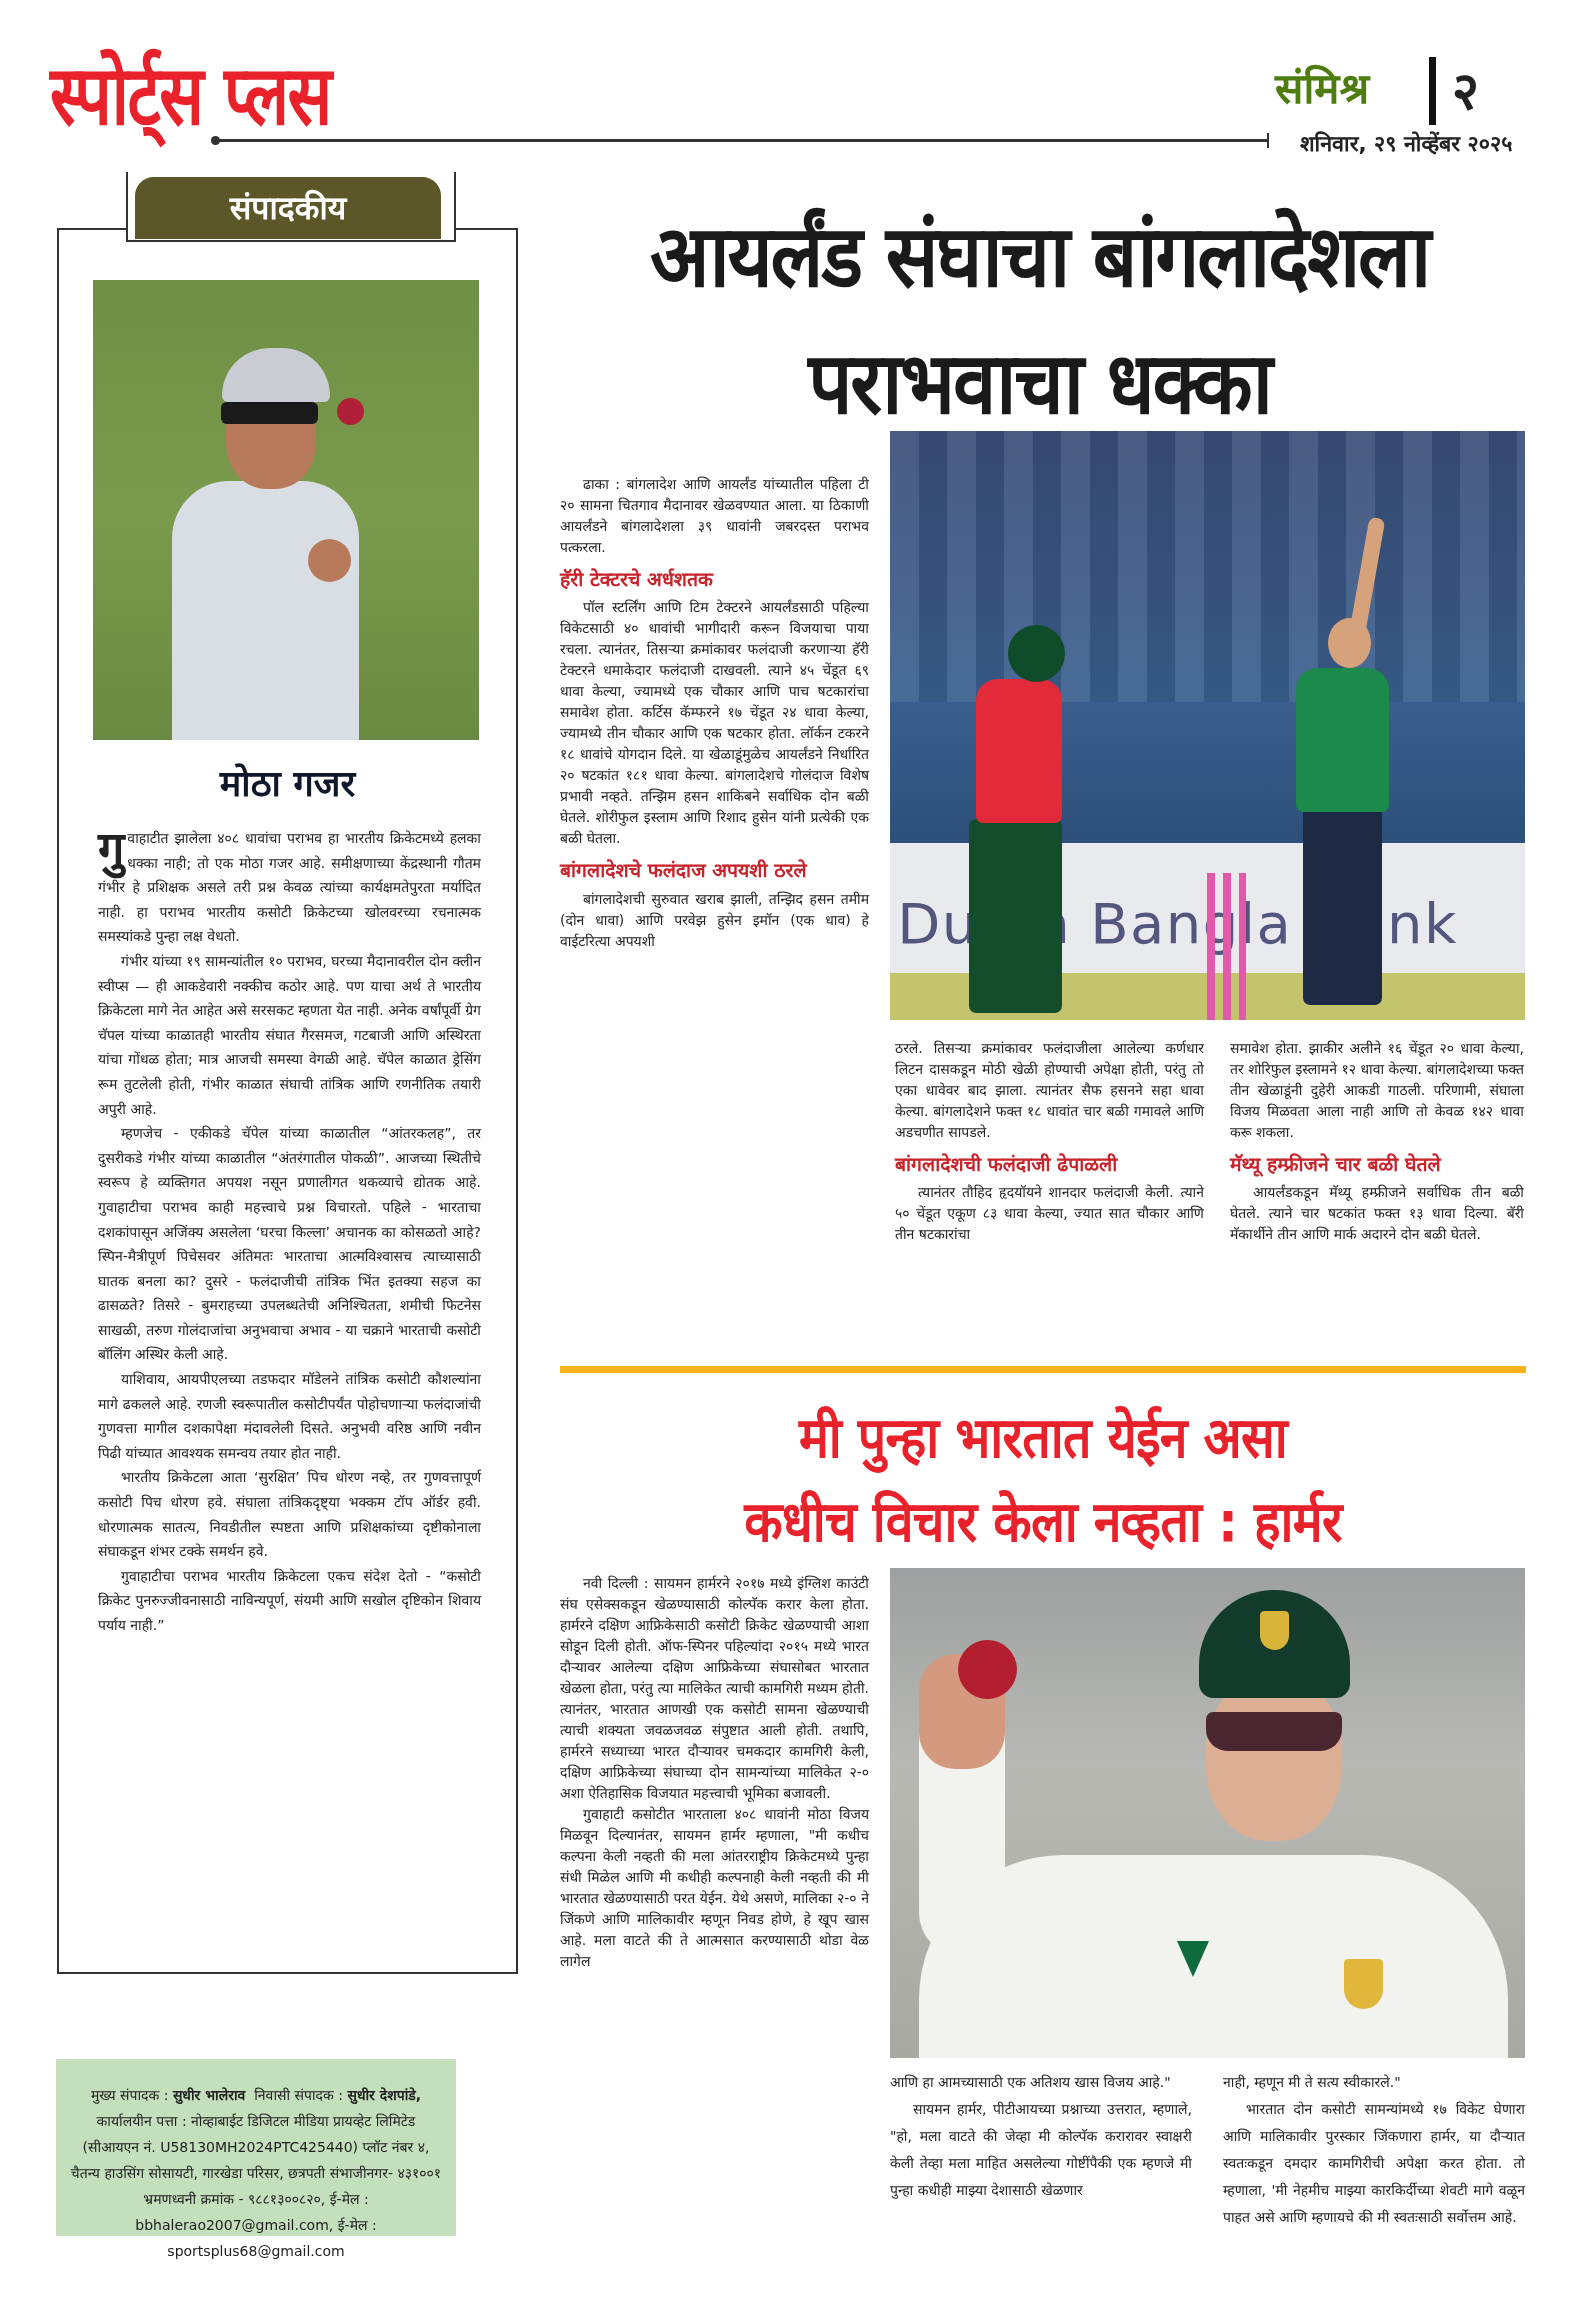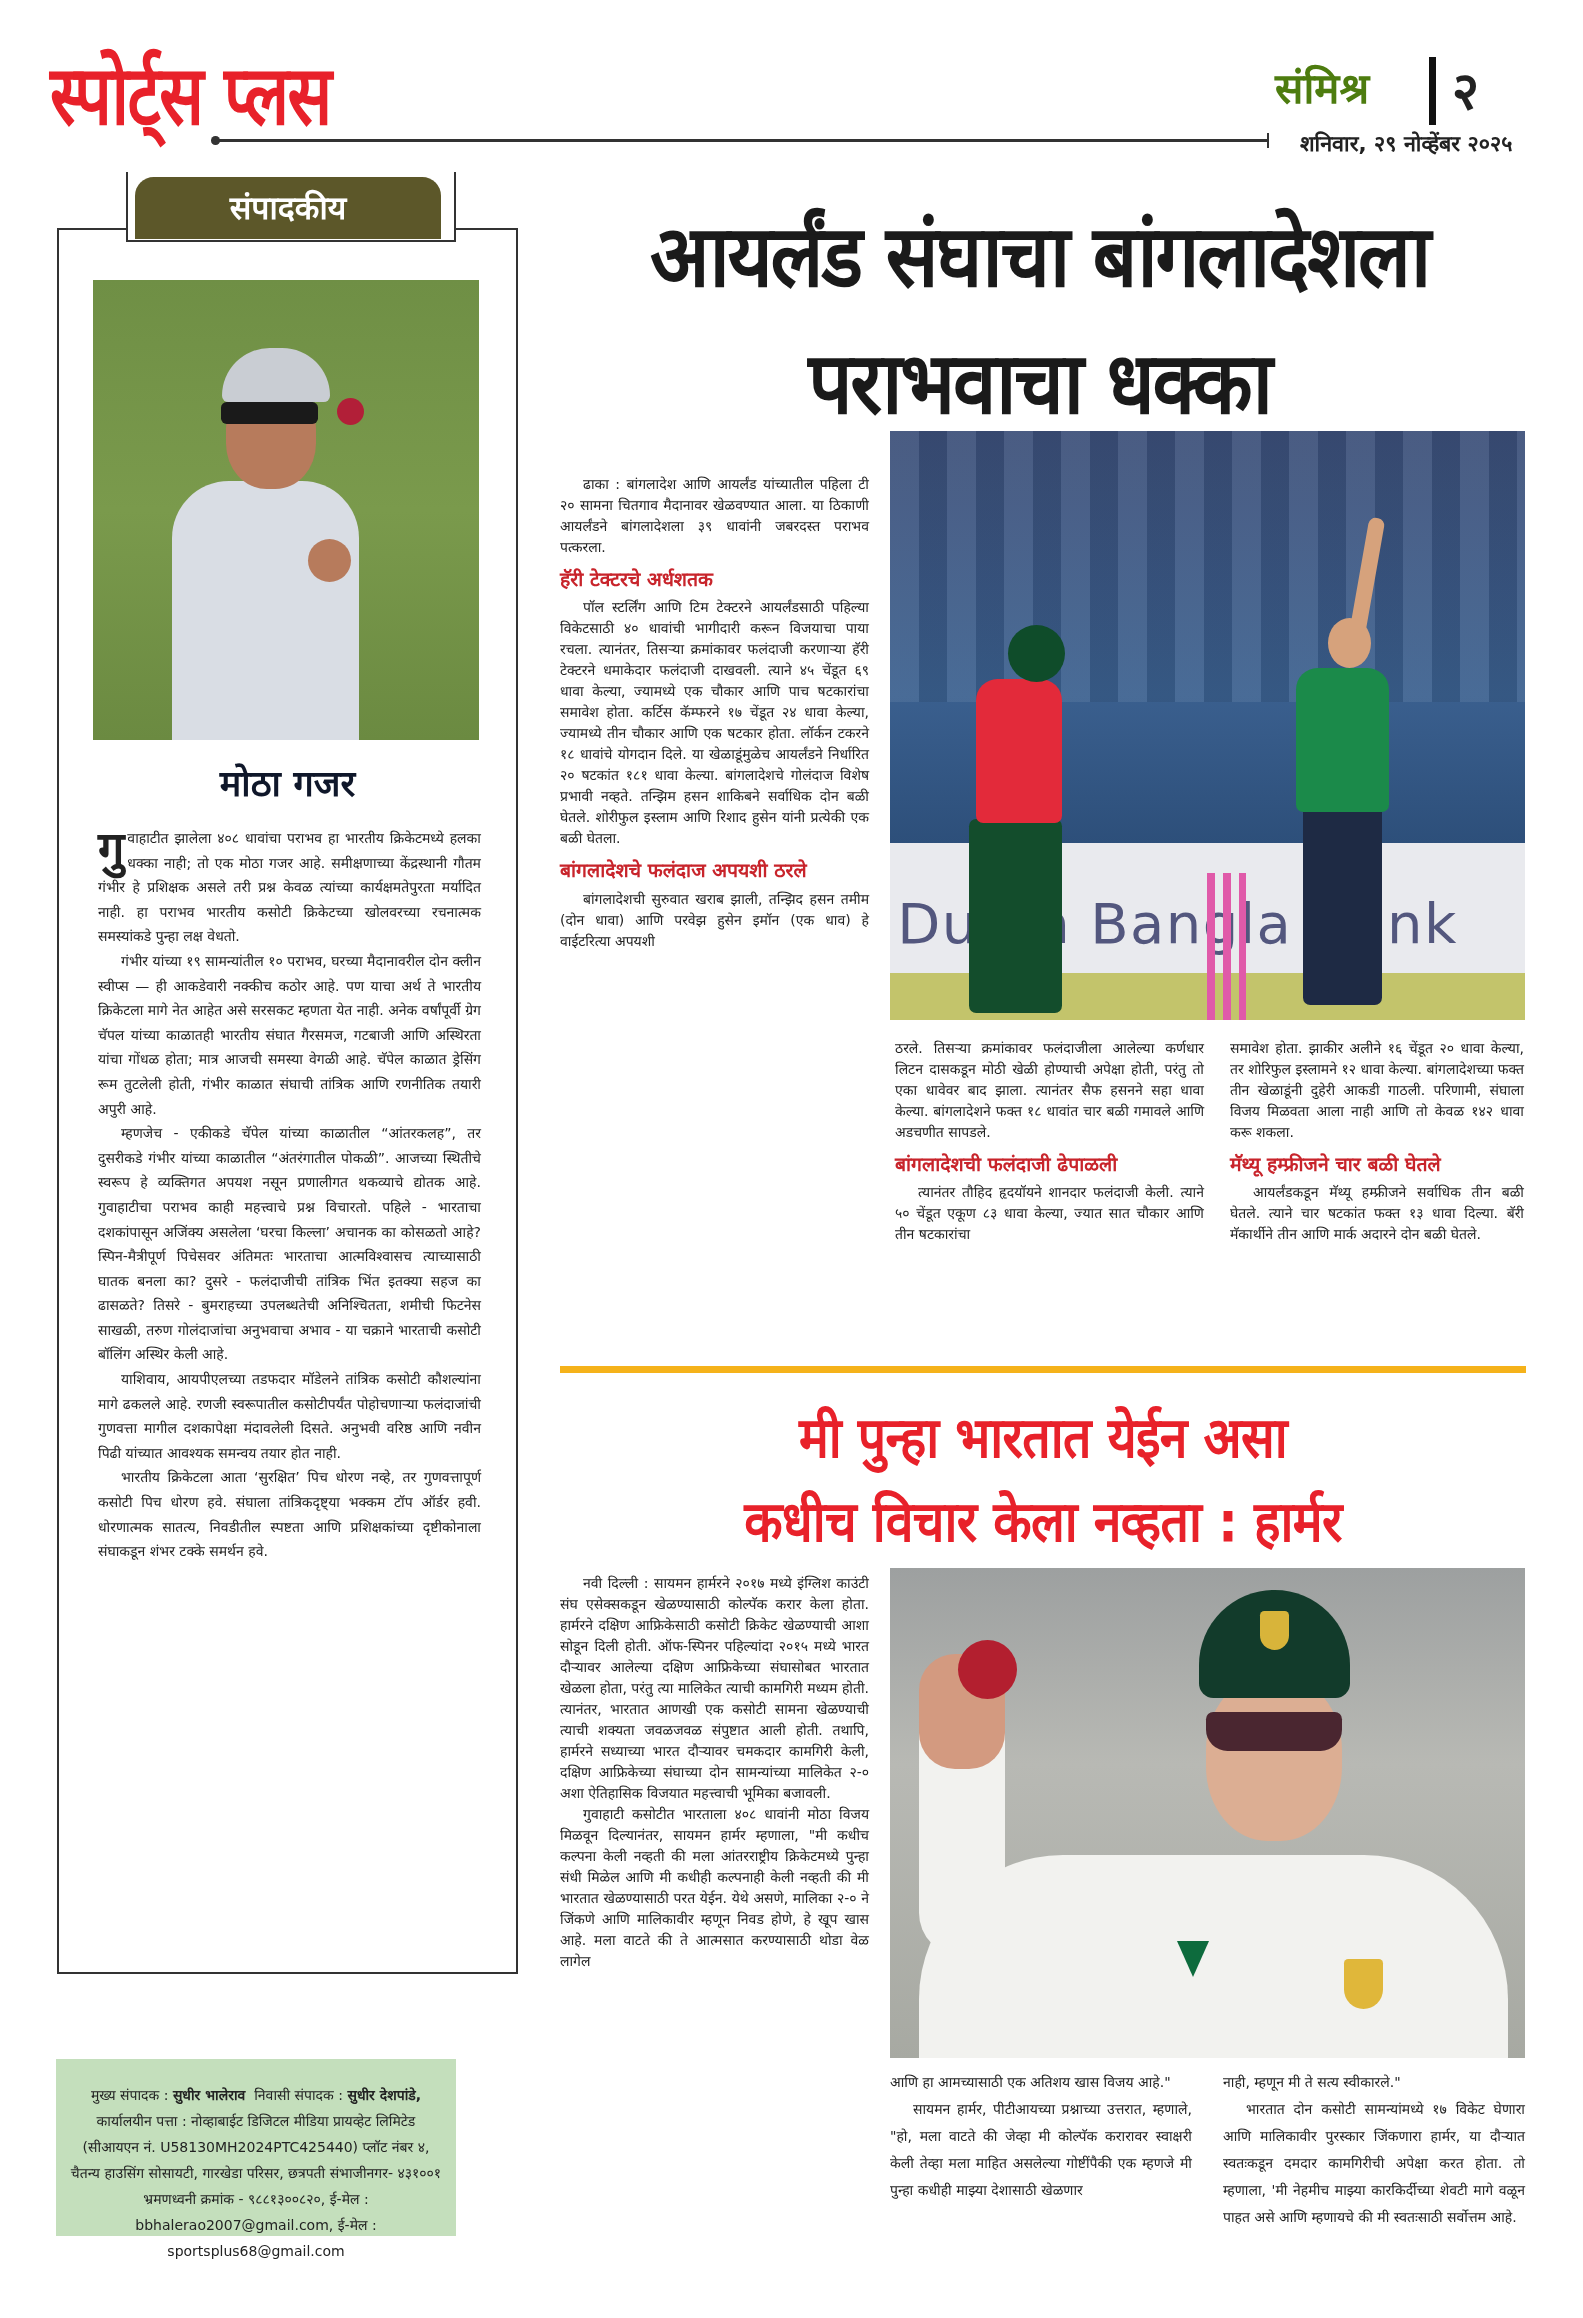--- a/index.html
+++ b/index.html
@@ -102,20 +102,21 @@
 </div>
 
 <div class="editorial-title">मोठा गजर</div>
 
 <div class="editorial-body">
   <p class="first"><span class="dropcap">गु</span><span>वाहाटीत झालेला ४०८ धावांचा पराभव हा भारतीय क्रिकेटमध्ये हलका धक्का नाही; तो एक मोठा गजर आहे. समीक्षणाच्या केंद्रस्थानी गौतम गंभीर हे प्रशिक्षक असले तरी प्रश्न केवळ त्यांच्या कार्यक्षमतेपुरता मर्यादित नाही. हा पराभव भारतीय कसोटी क्रिकेटच्या खोलवरच्या रचनात्मक समस्यांकडे पुन्हा लक्ष वेधतो.</span></p>
   <p>गंभीर यांच्या १९ सामन्यांतील १० पराभव, घरच्या मैदानावरील दोन क्लीन स्वीप्स — ही आकडेवारी नक्कीच कठोर आहे. पण याचा अर्थ ते भारतीय क्रिकेटला मागे नेत आहेत असे सरसकट म्हणता येत नाही. अनेक वर्षांपूर्वी ग्रेग चॅपल यांच्या काळातही भारतीय संघात गैरसमज, गटबाजी आणि अस्थिरता यांचा गोंधळ होता; मात्र आजची समस्या वेगळी आहे. चॅपेल काळात ड्रेसिंग रूम तुटलेली होती, गंभीर काळात संघाची तांत्रिक आणि रणनीतिक तयारी अपुरी आहे.</p>
   <p>म्हणजेच - एकीकडे चॅपेल यांच्या काळातील “आंतरकलह”, तर दुसरीकडे गंभीर यांच्या काळातील “अंतरंगातील पोकळी”. आजच्या स्थितीचे स्वरूप हे व्यक्तिगत अपयश नसून प्रणालीगत थकव्याचे द्योतक आहे. गुवाहाटीचा पराभव काही महत्त्वाचे प्रश्न विचारतो. पहिले - भारताचा दशकांपासून अजिंक्य असलेला ‘घरचा किल्ला’ अचानक का कोसळतो आहे? स्पिन-मैत्रीपूर्ण पिचेसवर अंतिमतः भारताचा आत्मविश्वासच त्याच्यासाठी घातक बनला का? दुसरे - फलंदाजीची तांत्रिक भिंत इतक्या सहज का ढासळते? तिसरे - बुमराहच्या उपलब्धतेची अनिश्चितता, शमीची फिटनेस साखळी, तरुण गोलंदाजांचा अनुभवाचा अभाव - या चक्राने भारताची कसोटी बॉलिंग अस्थिर केली आहे.</p>
   <p>याशिवाय, आयपीएलच्या तडफदार मॉडेलने तांत्रिक कसोटी कौशल्यांना मागे ढकलले आहे. रणजी स्वरूपातील कसोटीपर्यंत पोहोचणाऱ्या फलंदाजांची गुणवत्ता मागील दशकापेक्षा मंदावलेली दिसते. अनुभवी वरिष्ठ आणि नवीन पिढी यांच्यात आवश्यक समन्वय तयार होत नाही.</p>
   <p>भारतीय क्रिकेटला आता ‘सुरक्षित’ पिच धोरण नव्हे, तर गुणवत्तापूर्ण कसोटी पिच धोरण हवे. संघाला तांत्रिकदृष्ट्या भक्कम टॉप ऑर्डर हवी. धोरणात्मक सातत्य, निवडीतील स्पष्टता आणि प्रशिक्षकांच्या दृष्टीकोनाला संघाकडून शंभर टक्के समर्थन हवे.</p>
+  <p>गुवाहाटीचा पराभव भारतीय क्रिकेटला एकच संदेश देतो - “कसोटी क्रिकेट पुनरुज्जीवनासाठी नाविन्यपूर्ण, संयमी आणि सखोल दृष्टिकोन शिवाय पर्याय नाही.”</p>
 </div>
 
 <div class="imprint-box">
   <span>मुख्य संपादक :</span>
   <b>सुधीर भालेराव</b>&nbsp;
   <span>निवासी संपादक :</span>
   <b>सुधीर देशपांडे,</b>
   <span>कार्यालयीन पत्ता : नोव्हाबाईट डिजिटल मीडिया प्रायव्हेट लिमिटेड (सीआयएन नं. U58130MH2024PTC425440) प्लॉट नंबर ४, चैतन्य हाउसिंग सोसायटी, गारखेडा परिसर, छत्रपती संभाजीनगर- ४३१००१</span>
   <span>भ्रमणध्वनी क्रमांक - ९८८१३००८२०, ई-मेल : bbhalerao2007@gmail.com, ई-मेल : sportsplus68@gmail.com</span>
 </div>

